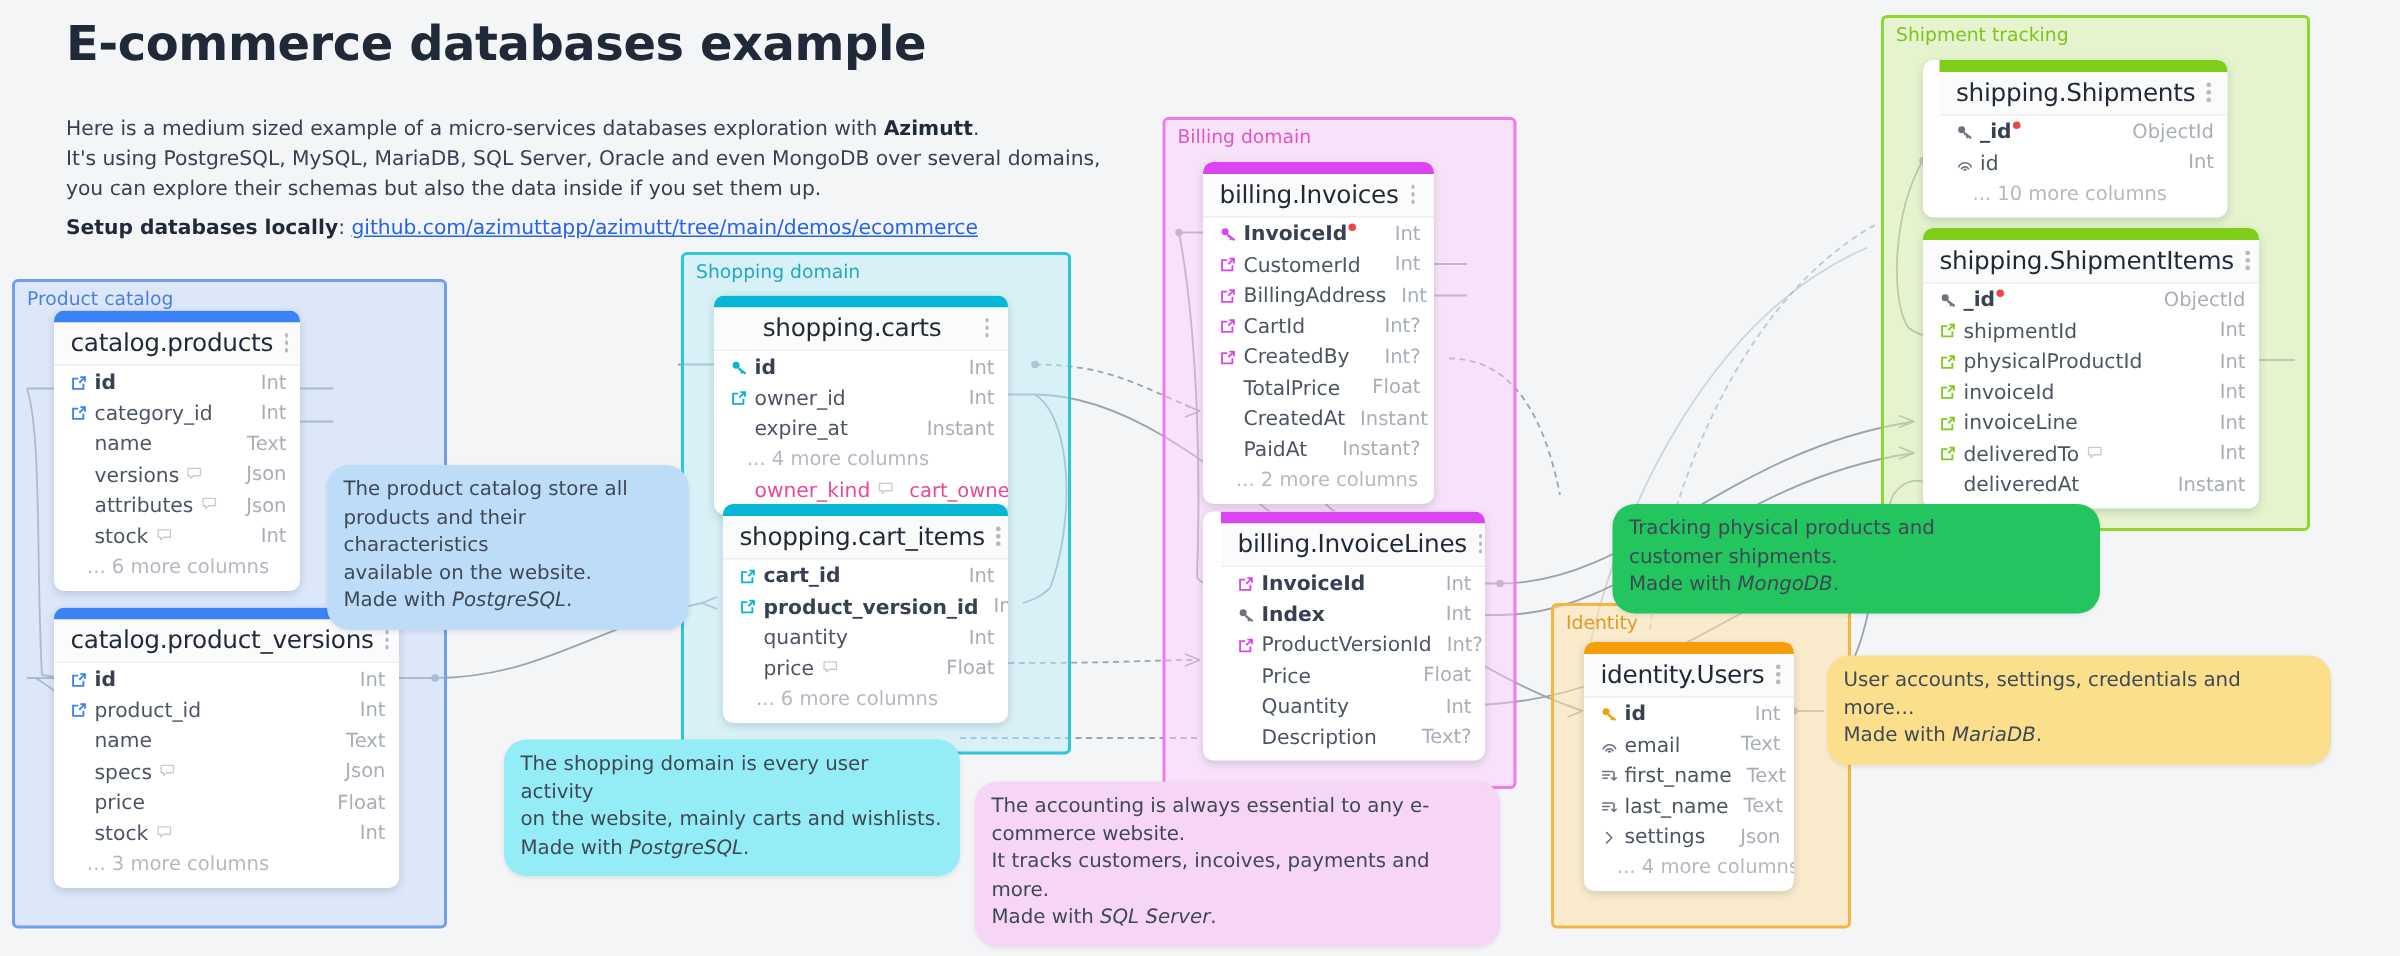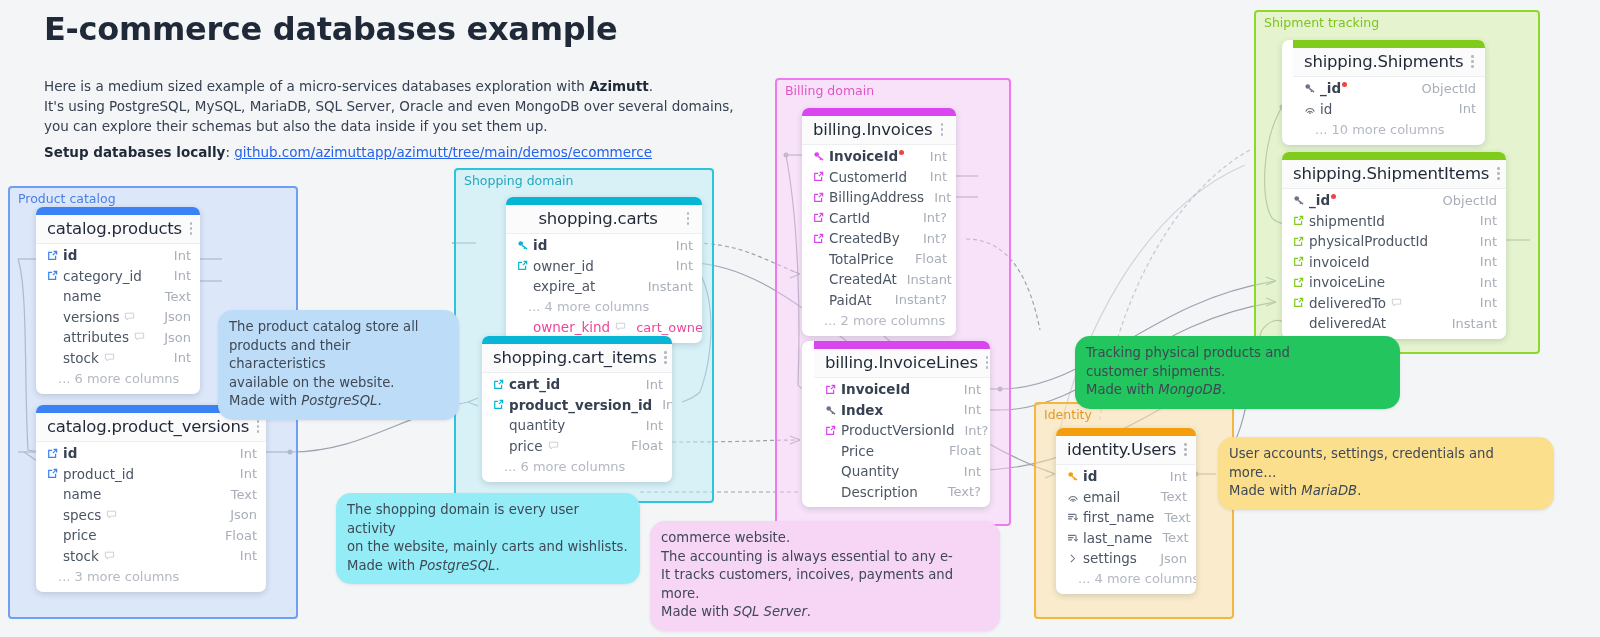--- a/index.html
+++ b/index.html
@@ -319,21 +319,21 @@
           <span class="cn">stock<span class="badge">
               <svg width="11" height="11" viewBox="0 0 16 16" style="opacity:.55">
                 <path d="M2 3.2h12v7.2H7.6L4.4 13v-2.6H2z" fill="none" stroke="#9aa3b0" stroke-width="1.3" stroke-linejoin="round"></path>
               </svg>
             </span></span>
           <span class="ct">Int</span>
         </div>
         <div class="row more">... 3 more columns</div>
       </div>
     </div>
-  <div class="table center" style="left:476px; top:197px; width:196px;margin-left:30px;">
+  <div class="table center" style="left:476px; top:197px; width:196px;">
       <div class="bar" style="background: rgb(6, 182, 212);"></div>
       <div class="thead">
         <div class="tname">shopping.carts</div>
         <div class="dots">
           <i></i>
           <i></i>
           <i></i>
         </div>
       </div>
       <div class="rows">
@@ -808,22 +808,22 @@
     <div>products and their characteristics</div>
     <div>available on the website.</div>
     <div><span>Made with </span><i>PostgreSQL</i><span>.</span></div>
   </div>
   <div class="note n-shopping">
     <div>The shopping domain is every user activity</div>
     <div>on the website, mainly carts and wishlists.</div>
     <div><span>Made with </span><i>PostgreSQL</i><span>.</span></div>
   </div>
   <div class="note n-billing">
+    <div>The accounting is always essential to any e-</div>
     <div>commerce website.</div>
-    <div>The accounting is always essential to any e-</div>
     <div>It tracks customers, incoives, payments and more.</div>
     <div><span>Made with </span><i>SQL Server</i><span>.</span></div>
   </div>
   <div class="note n-shipping">
     <div>Tracking physical products and</div>
     <div>customer shipments.</div>
     <div><span>Made with </span><i>MongoDB</i><span>.</span></div>
   </div>
   <div class="note n-identity">
     <div>User accounts, settings, credentials and more…</div>

